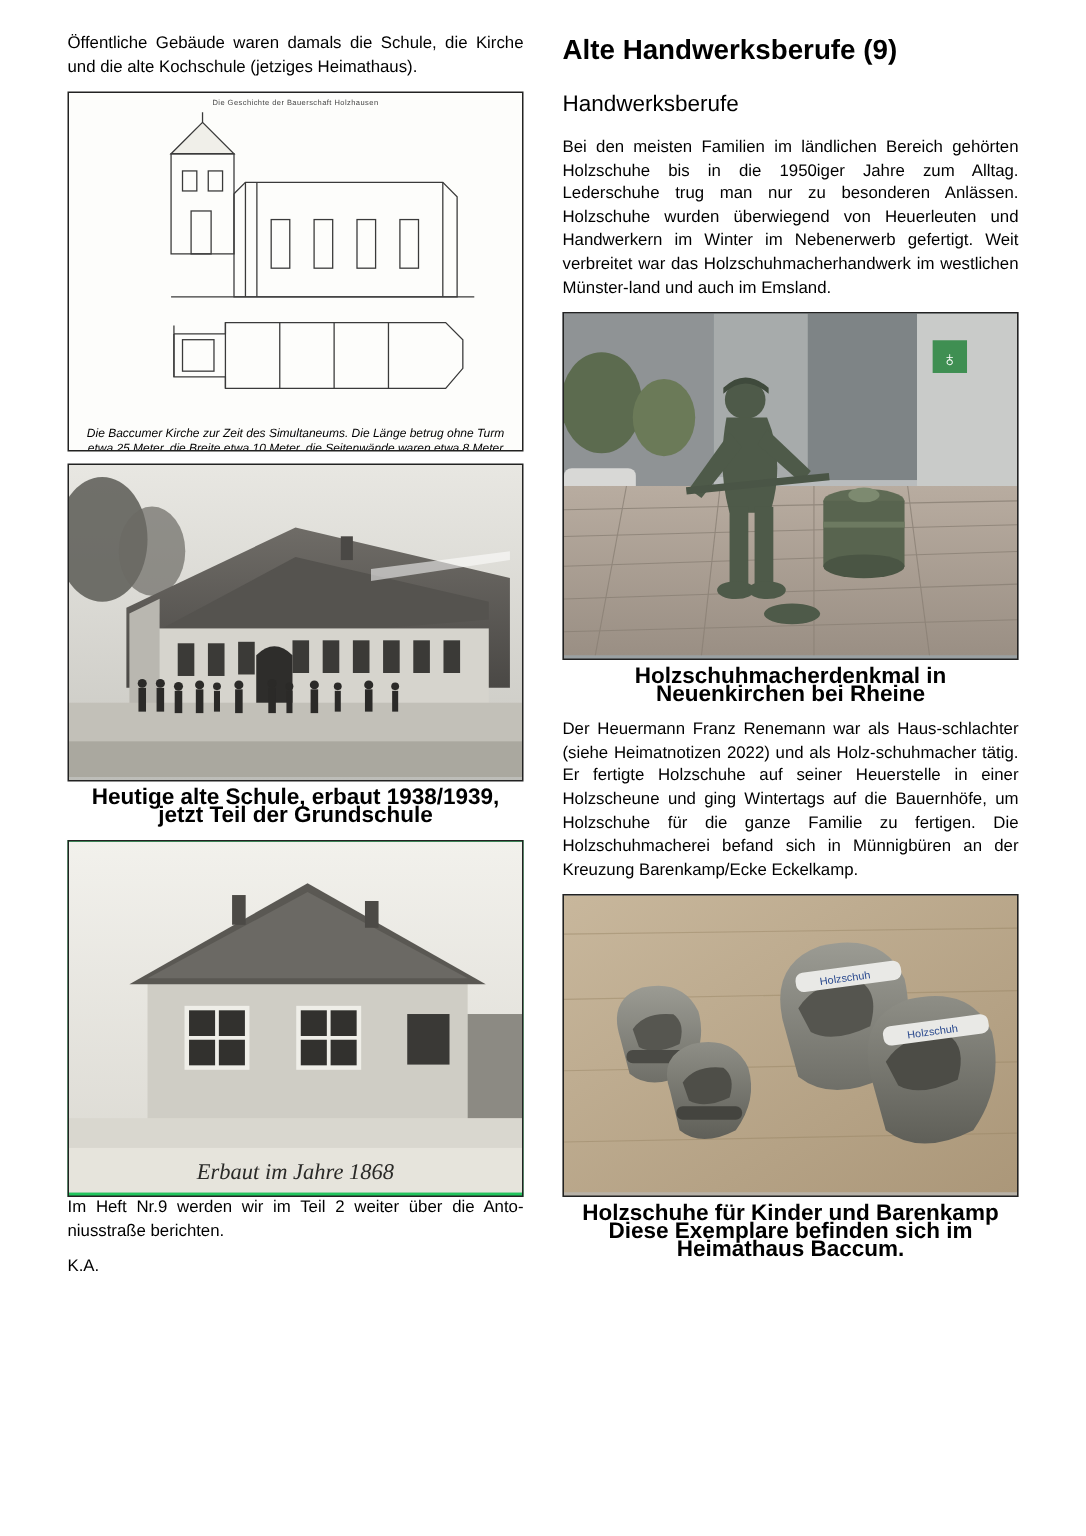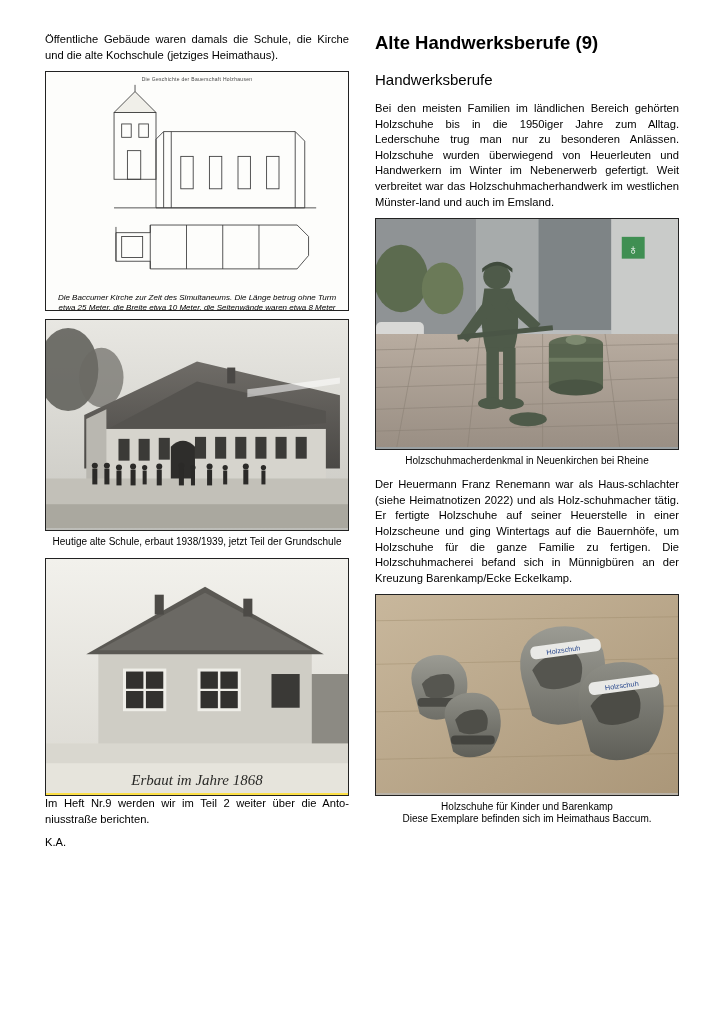--- a/index.html
+++ b/index.html
@@ -13,21 +13,21 @@
     font-family: "Liberation Sans", sans-serif;
     color: #000000;
     position: relative;
     overflow: hidden;
   }
   .page {
     position: relative;
     width: 724px;
     height: 1024px;
     box-sizing: border-box;
-    padding: 32px 30px 20px 45px;
+    padding: 22px 30px 20px 45px;
     display: flex;
     gap: 26px;
   }
   .col {
     width: 304px;
     display: block;
   }
   .col-left { width: 304px; }
   .col-right { width: 304px; }
 
@@ -44,22 +44,22 @@
     margin: 0 0 16px 0;
     line-height: 22px;
   }
   .heading-sub {
     font-size: 15px;
     font-weight: normal;
     margin: 0 0 12px 0;
     line-height: 19px;
   }
   .caption {
-    font-size: 10px;
-    font-weight: normal;
+    font-size: 15px;
+    font-weight: bold;
     text-align: center;
     line-height: 12px;
     margin: 5px 0 10px 0;
   }
   .caption-small {
     font-size: 8px;
     font-style: italic;
     text-align: center;
     line-height: 10px;
     margin: 2px 4px 0 4px;
@@ -93,21 +93,21 @@
   .photo {
     position: relative;
     overflow: hidden;
   }
   .photo-school {
     height: 210px;
     background: linear-gradient(#cfcfcb, #bdbdb8);
   }
   .photo-house {
     height: 236px;
-    background: #fde047;
+    background: #22c55e;
   }
   .photo-statue {
     height: 230px;
     background: #9aa0a2;
   }
   .photo-shoes {
     height: 200px;
     background: #b8b2a8;
   }
 

